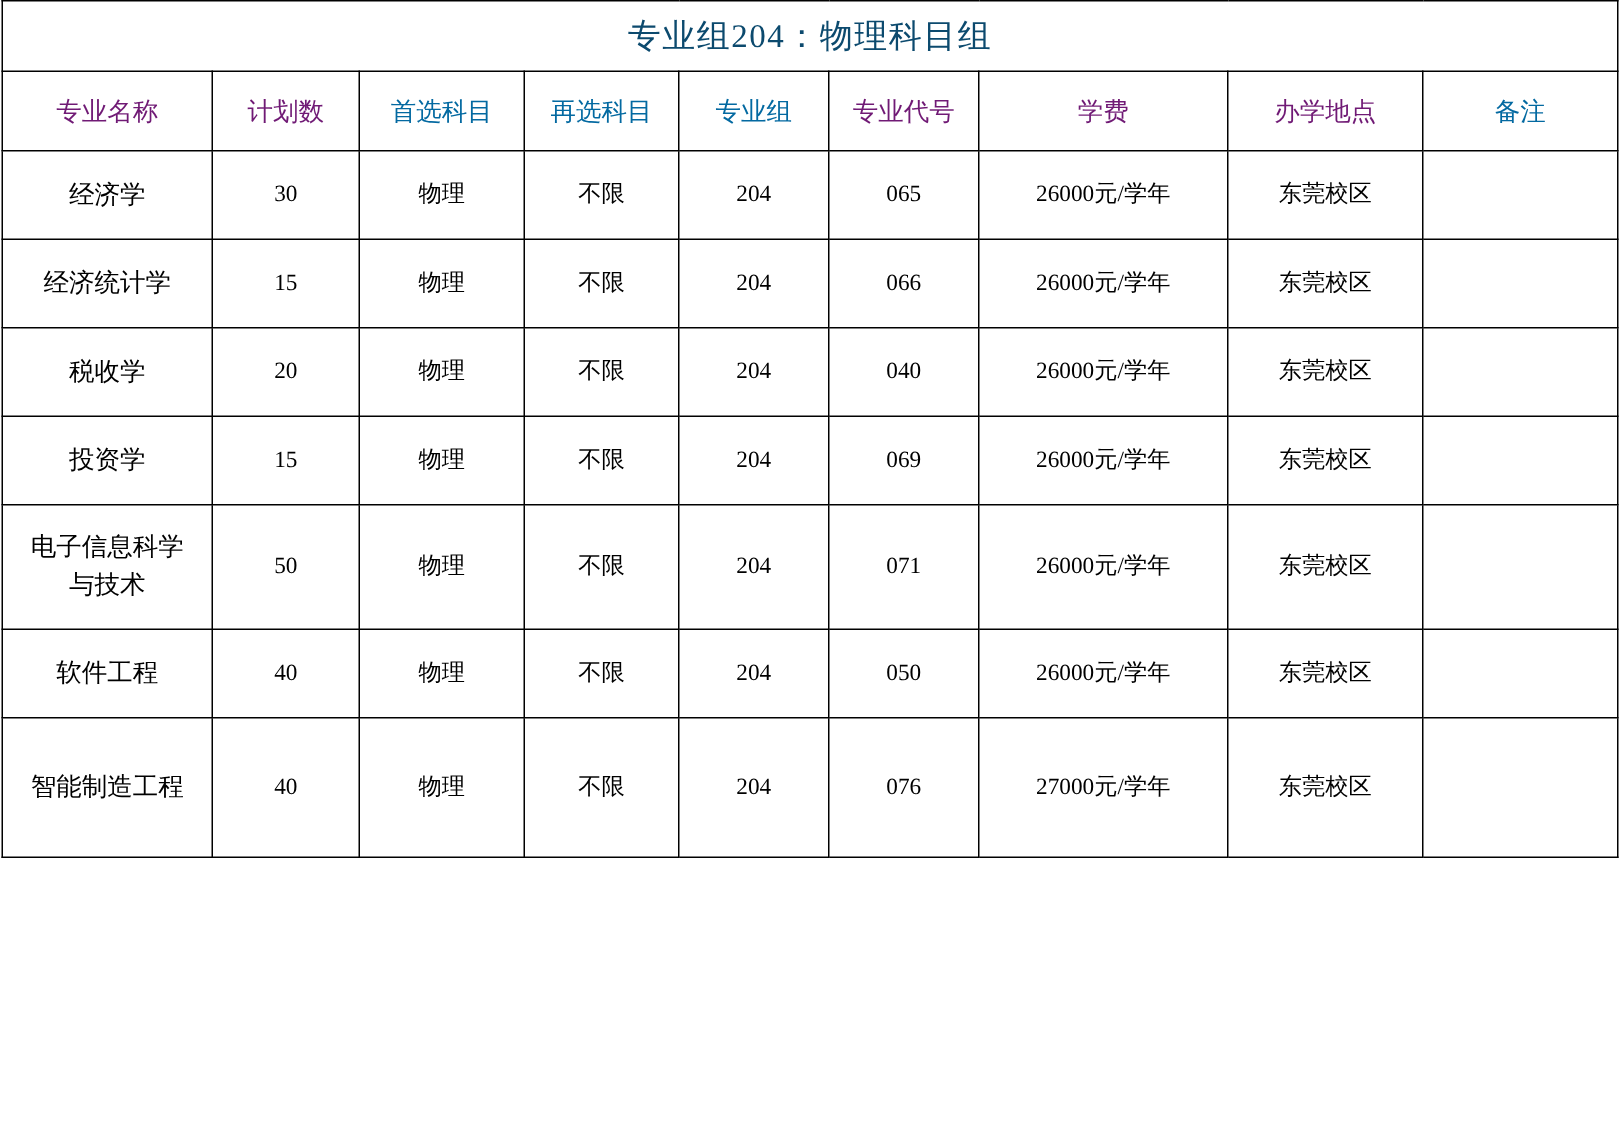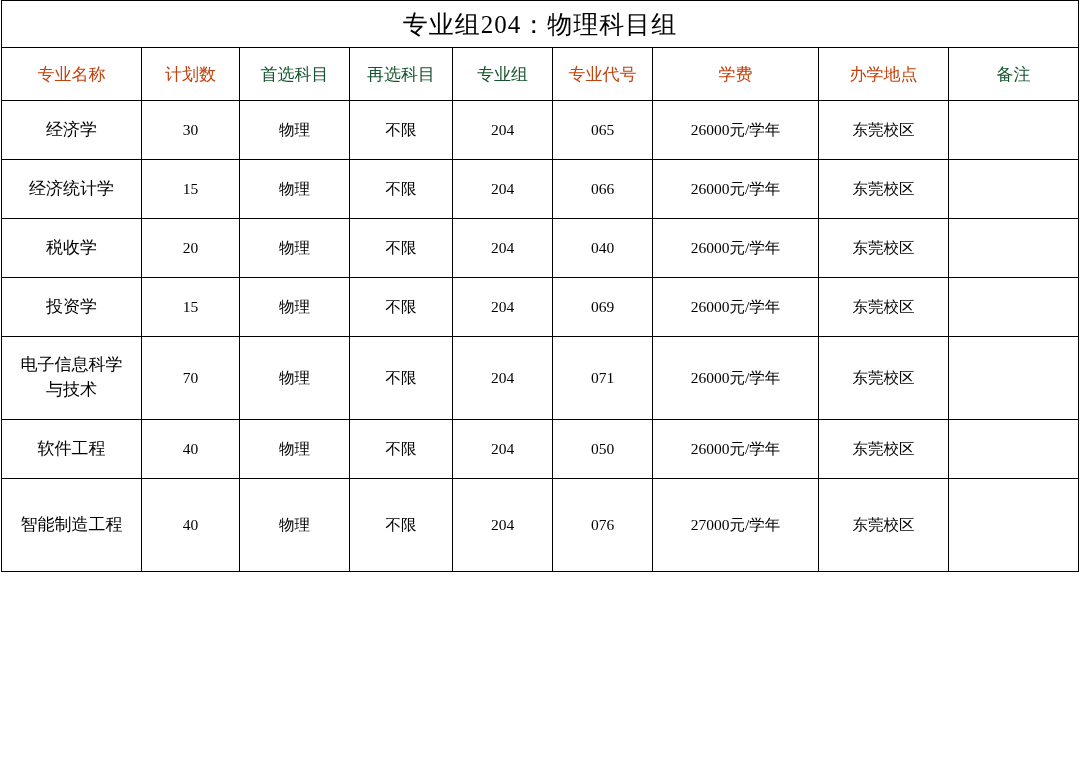--- a/index.html
+++ b/index.html
@@ -27,32 +27,32 @@
   }
   table.majors td, table.majors th {
     border: 1px solid #000000;
     text-align: center;
     vertical-align: middle;
     font-weight: normal;
     padding: 2px 1px;
   }
   .title-cell {
     height: 42px;
-    font-size: 25px;
+    font-size: 22px;
     font-weight: bold;
-    color: #000000;
+    color: #0c4a6e;
     letter-spacing: 1px;
   }
   .header-row td {
     height: 48px;
     font-size: 17px;
-    color: #c2410c;
+    color: #701a75;
   }
   .header-row td.red {
-    color: #14532d;
+    color: #0369a1;
   }
   .body-row td {
     font-size: 15.5px;
     height: 54px;
     line-height: 1.45;
   }
   .body-row td.name {
     font-size: 17px;
   }
   .row-tall td {
@@ -150,21 +150,21 @@
         <td>069</td>
         <td>26000元/学年</td>
         <td>东莞校区</td>
         <td></td>
       </tr>
 
 
       <tr class="body-row row-tall">
         <td class="name nowrapish">电子信息科学
 与技术</td>
-        <td>70</td>
+        <td>50</td>
         <td>物理</td>
         <td>不限</td>
         <td>204</td>
         <td>071</td>
         <td>26000元/学年</td>
         <td>东莞校区</td>
         <td></td>
       </tr>
 
       <tr class="body-row">

